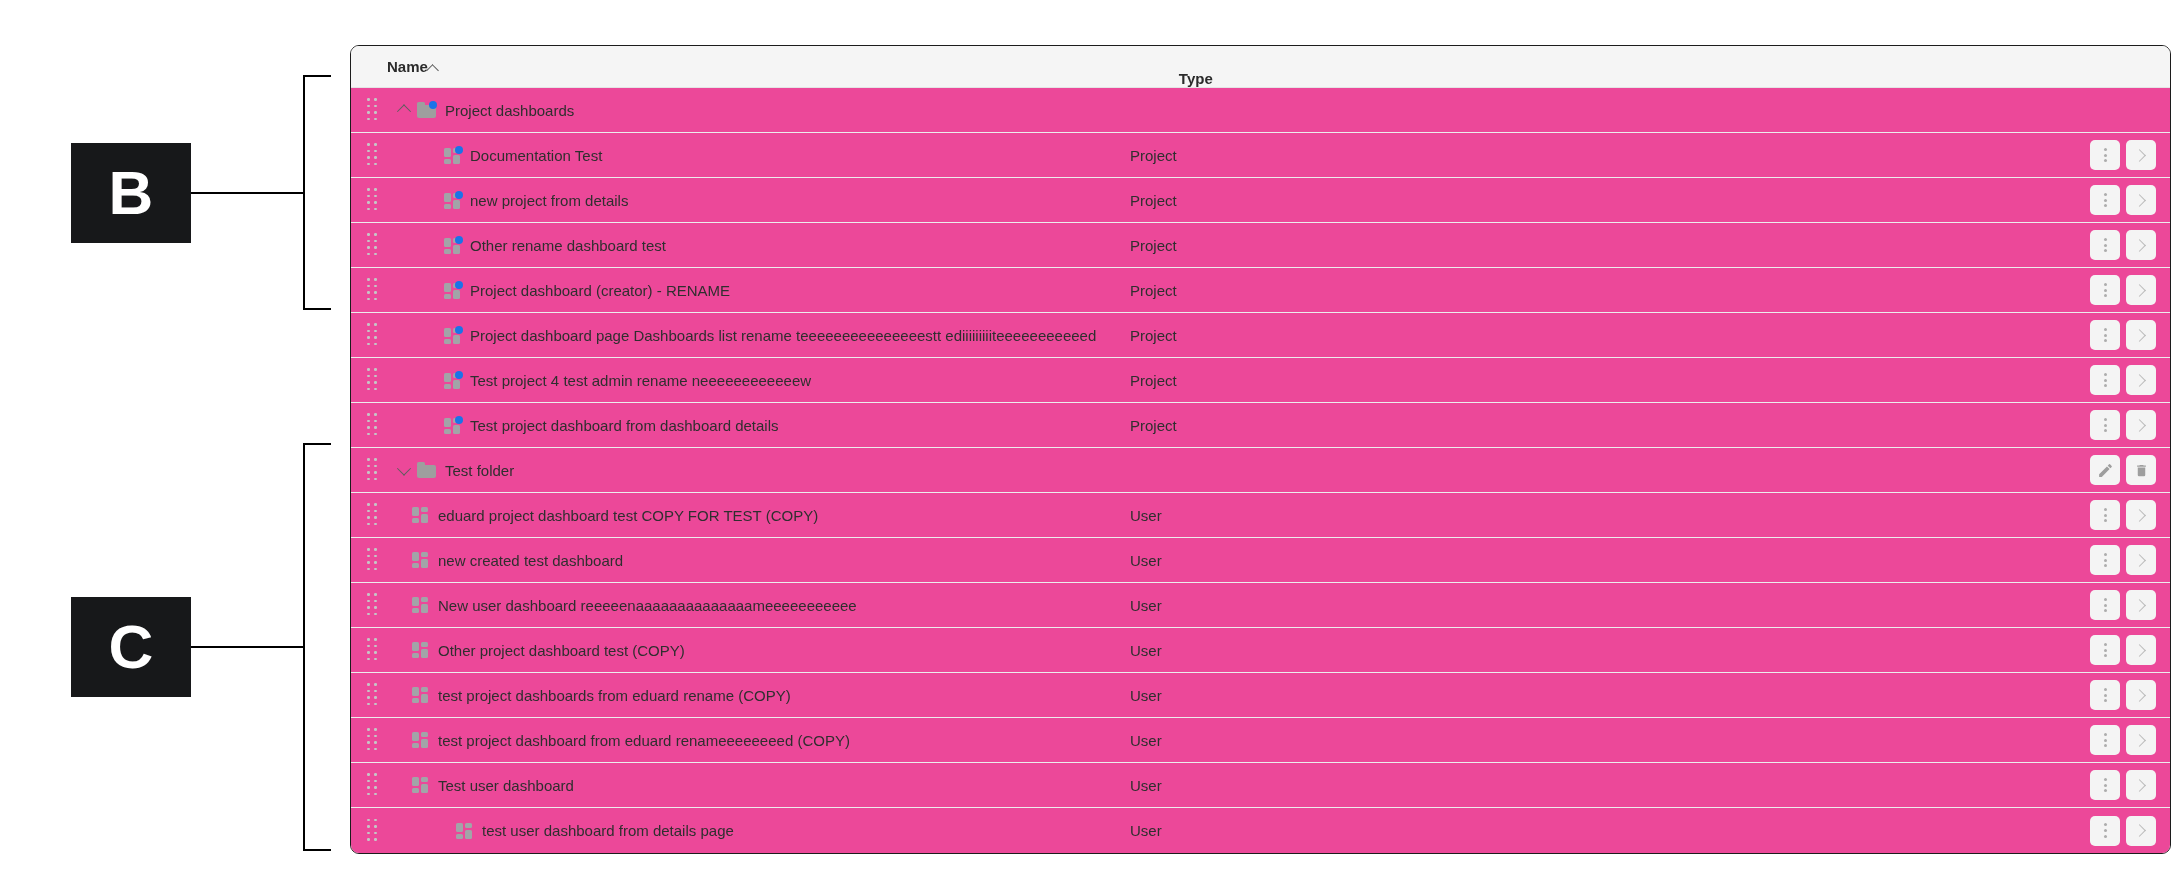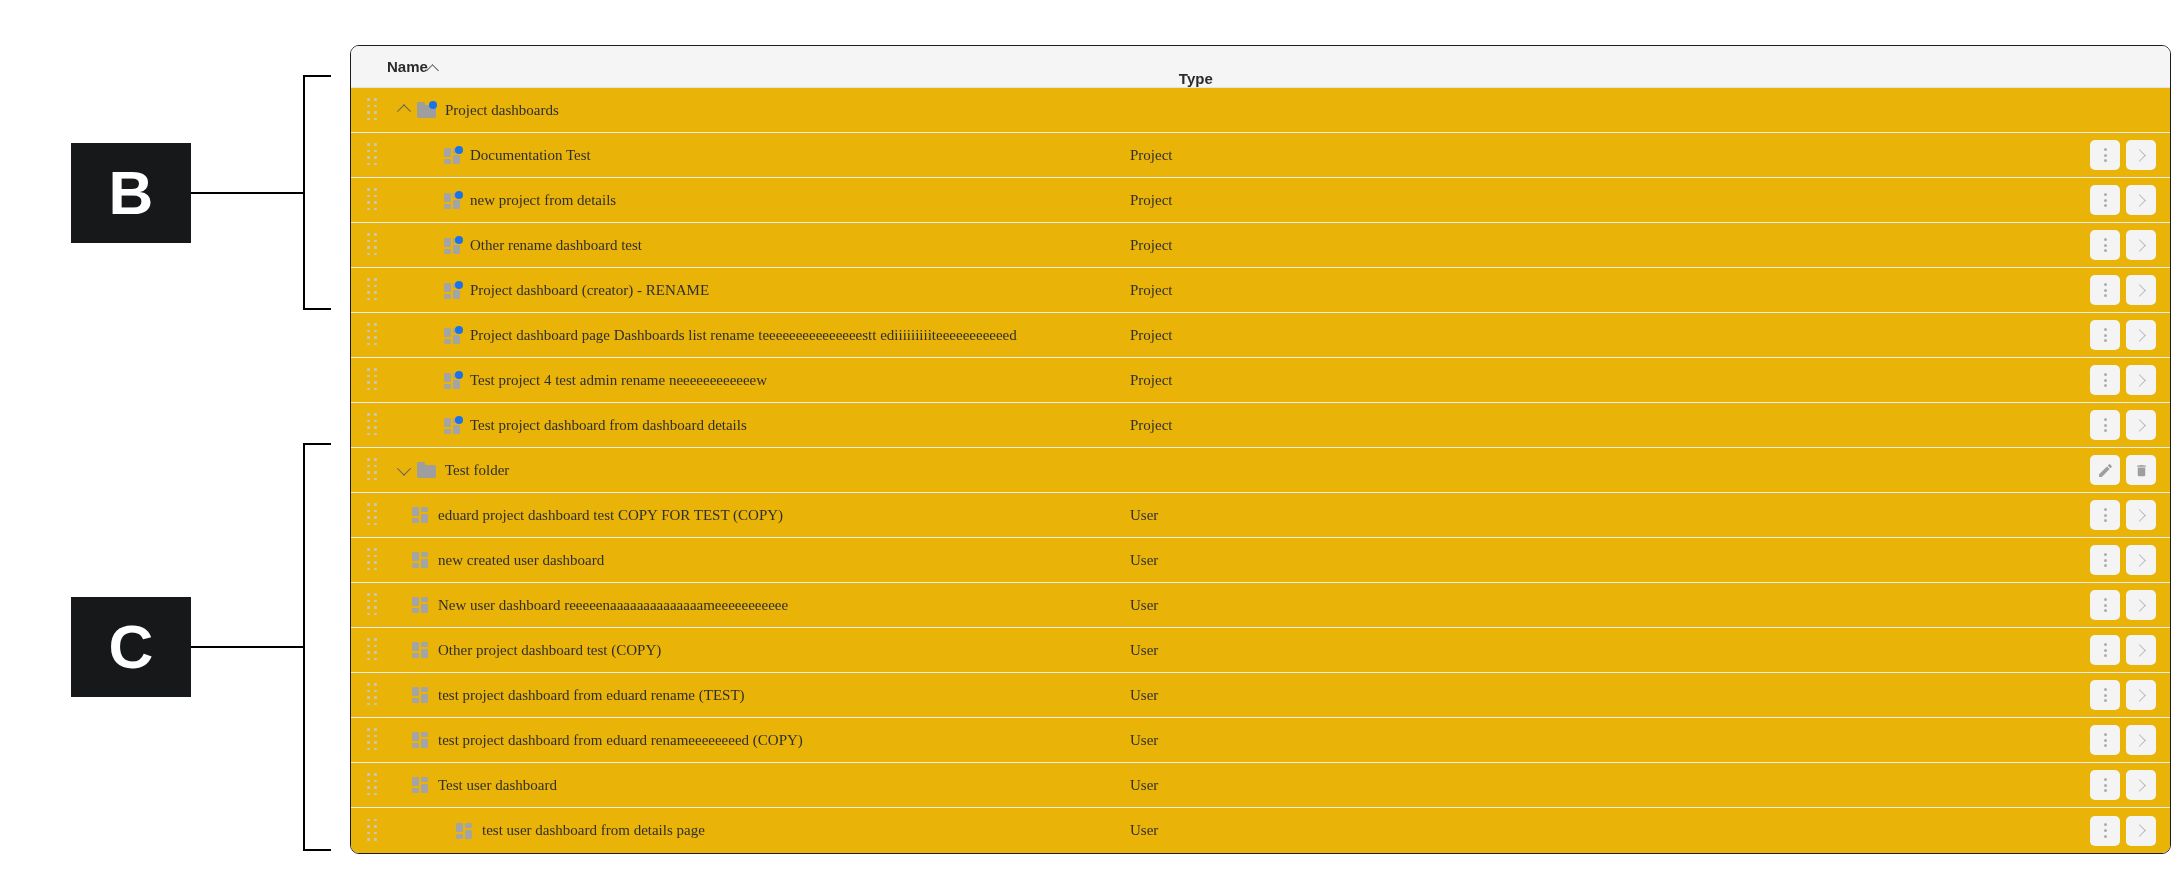--- a/index.html
+++ b/index.html
@@ -91,22 +91,21 @@
     transform: rotate(45deg);
   }
 
   .row {
     display: flex;
     align-items: center;
     height: 45px;
     border-bottom: 1px solid #ededed;
     box-sizing: border-box;
     position: relative;
-    background: #eab308;
-    font-family: Liberation Serif, serif;
+    background: #ec4899;
   }
   .row:last-child { border-bottom: none; gap: 44px; }
 
   
   .drag-handle {
     width: 14px;
     margin-left: 16px;
     margin-right: 4px;
     display: grid;
     grid-template-columns: repeat(2, 4px);
@@ -630,21 +629,21 @@
             <i></i>
             <i></i>
           </div>
           <div class="name-cell indent-child2">
             <span class="icon-dash">
               <span class="b1"></span>
               <span class="b2"></span>
               <span class="b3"></span>
               <span class="b4"></span>
             </span>
-            <span class="name-text">new created user dashboard</span>
+            <span class="name-text">new created test dashboard</span>
           </div>
           <div class="type-cell">User</div>
           <div class="actions">
             <div class="act-btn">
               <div class="kebab">
                 <i></i>
                 <i></i>
                 <i></i>
               </div>
             </div>
@@ -732,21 +731,21 @@
             <i></i>
             <i></i>
           </div>
           <div class="name-cell indent-child2">
             <span class="icon-dash">
               <span class="b1"></span>
               <span class="b2"></span>
               <span class="b3"></span>
               <span class="b4"></span>
             </span>
-            <span class="name-text">test project dashboard from eduard rename (TEST)</span>
+            <span class="name-text">test project dashboards from eduard rename (COPY)</span>
           </div>
           <div class="type-cell">User</div>
           <div class="actions">
             <div class="act-btn">
               <div class="kebab">
                 <i></i>
                 <i></i>
                 <i></i>
               </div>
             </div>

